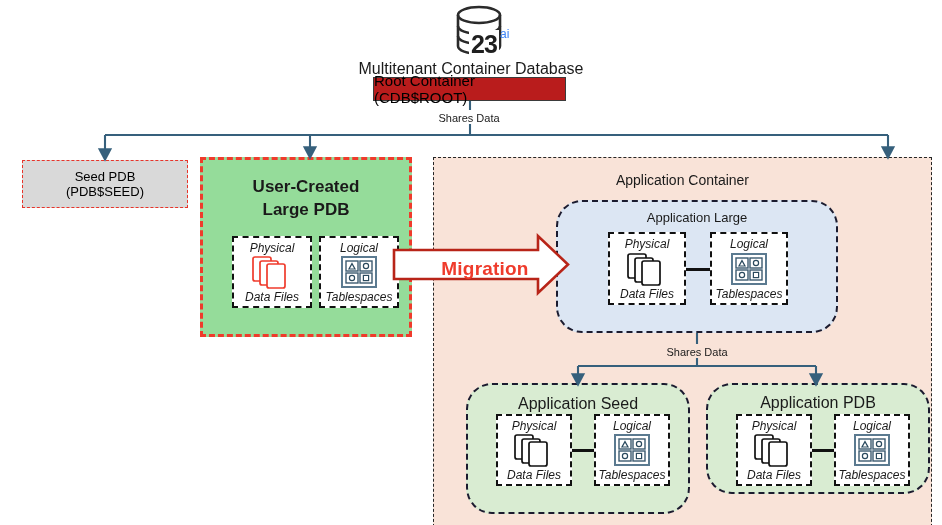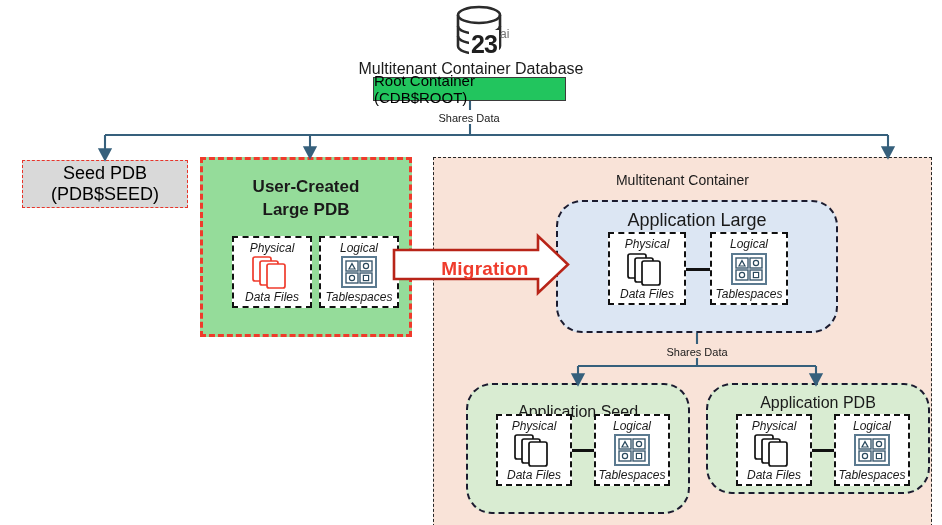--- a/index.html
+++ b/index.html
@@ -9,21 +9,21 @@
     color:#000000;
   }
   #canvas{position:absolute;left:0;top:0;width:942px;height:525px;}
   .abs{position:absolute;box-sizing:border-box;}
 
   
   .lbl{position:absolute;box-sizing:border-box;text-align:center;
        line-height:1.18;white-space:nowrap;color:#1a1a1a;}
   .t11{font-size:11px;}
   .t12{font-size:16px;}
-  .t13{font-size:18px;}
+  .t13{font-size:13px;}
   .t14{font-size:14px;}
   .t15{font-size:15px;}
   .t17{font-size:17px;}
 
   
   .seed-pdb{
     left:22px;top:160px;width:166px;height:48px;
     background:#d9d9d9;border:1.5px dashed #e8342a;
     display:flex;align-items:center;justify-content:center;
   }
@@ -42,21 +42,21 @@
   .app-seed{
     left:466px;top:383px;width:224px;height:131px;
     background:#d9ecd2;border:2.4px dashed #1b1b2f;border-radius:26px;
   }
   .app-pdb{
     left:706px;top:383px;width:224px;height:111px;
     background:#d9ecd2;border:2.4px dashed #1b1b2f;border-radius:26px;
   }
   .root-box{
     left:373px;top:77px;width:193px;height:24px;
-    background:#22c55e;border:1.2px solid #3b3b3b;
+    background:#b91c1c;border:1.2px solid #3b3b3b;
     display:flex;align-items:center;justify-content:center;
   }
 
   
   .card{
     position:absolute;background:#ffffff;border:2.4px dashed #111111;
     box-sizing:border-box;
     font-style:italic;
   }
   .card .cap{
@@ -90,21 +90,21 @@
     <svg width="76" height="56" viewBox="0 0 76 56" aria-hidden="true">
       <g fill="none" stroke="#2b2b2b" stroke-width="2.6">
         <ellipse cx="36" cy="12" rx="21" ry="8"></ellipse>
         <path d="M15 12 L15 43 A21 8 0 0 0 57 43 L57 12"></path>
         <path d="M15 23 A21 8 0 0 0 57 23"></path>
         <path d="M15 33 A21 8 0 0 0 57 33"></path>
       </g>
     </svg>
     <div style="position:absolute;left:26px;top:27px;font-size:25px;font-weight:bold;
                 color:#1f1f1f;letter-spacing:-1px;background:#ffffff;padding:0 2px;">23</div>
-    <div style="position:absolute;left:57px;top:24px;font-size:12px;color:#737373;">ai</div>
+    <div style="position:absolute;left:57px;top:24px;font-size:12px;color:#3b82f6;">ai</div>
   </div>
 
   <div class="lbl t12" style="left:343px;top:60px;width:256px;">Multitenant Container Database</div>
 
   <div class="abs root-box">
     <span class="t15">Root Container (CDB$ROOT)</span>
   </div>
 
   <div class="lbl t11" style="left:409px;top:112px;width:120px;">Shares Data</div>
 
@@ -150,21 +150,21 @@
             <circle cx="13" cy="23" r="2.6"></circle>
             <rect x="24.4" y="20.4" width="5.2" height="5.2"></rect>
           </g>
         </svg>
       </div>
       <div class="cap bot">Tablespaces</div>
     </div>
   </div>
 
   <div class="abs app-container">
-    <div class="lbl t14" style="left:0;top:14px;width:100%;">Multitenant Container</div>
+    <div class="lbl t14" style="left:0;top:14px;width:100%;">Application Container</div>
   </div>
 
   <div class="abs app-root">
     <div class="lbl t13" style="left:0;top:8px;width:100%;">Application Large</div>
 
     <div class="card" style="left:50px;top:30px;width:78px;height:73px;">
       <div class="cap top">Physical</div>
       <div class="glyph">
         <svg width="44" height="34" viewBox="0 0 44 34" aria-hidden="true">
           <g fill="#ffffff" stroke="#111111" stroke-width="1.7">
@@ -198,21 +198,21 @@
           </g>
         </svg>
       </div>
       <div class="cap bot">Tablespaces</div>
     </div>
   </div>
 
   <div class="lbl t11" style="left:637px;top:346px;width:120px;">Shares Data</div>
 
   <div class="abs app-seed">
-    <div class="lbl t12" style="left:0;top:18px;width:100%;">Application Seed</div>
+    <div class="lbl t12" style="left:0;top:10px;width:100%;">Application Seed</div>
 
     <div class="card" style="left:28px;top:29px;width:76px;height:72px;">
       <div class="cap top">Physical</div>
       <div class="glyph">
         <svg width="44" height="34" viewBox="0 0 44 34" aria-hidden="true">
           <g fill="#ffffff" stroke="#111111" stroke-width="1.7">
             <rect x="3" y="2" width="18" height="24" rx="2"></rect>
             <rect x="10" y="6" width="18" height="24" rx="2"></rect>
             <rect x="17" y="9" width="18" height="24" rx="2"></rect>
           </g>

